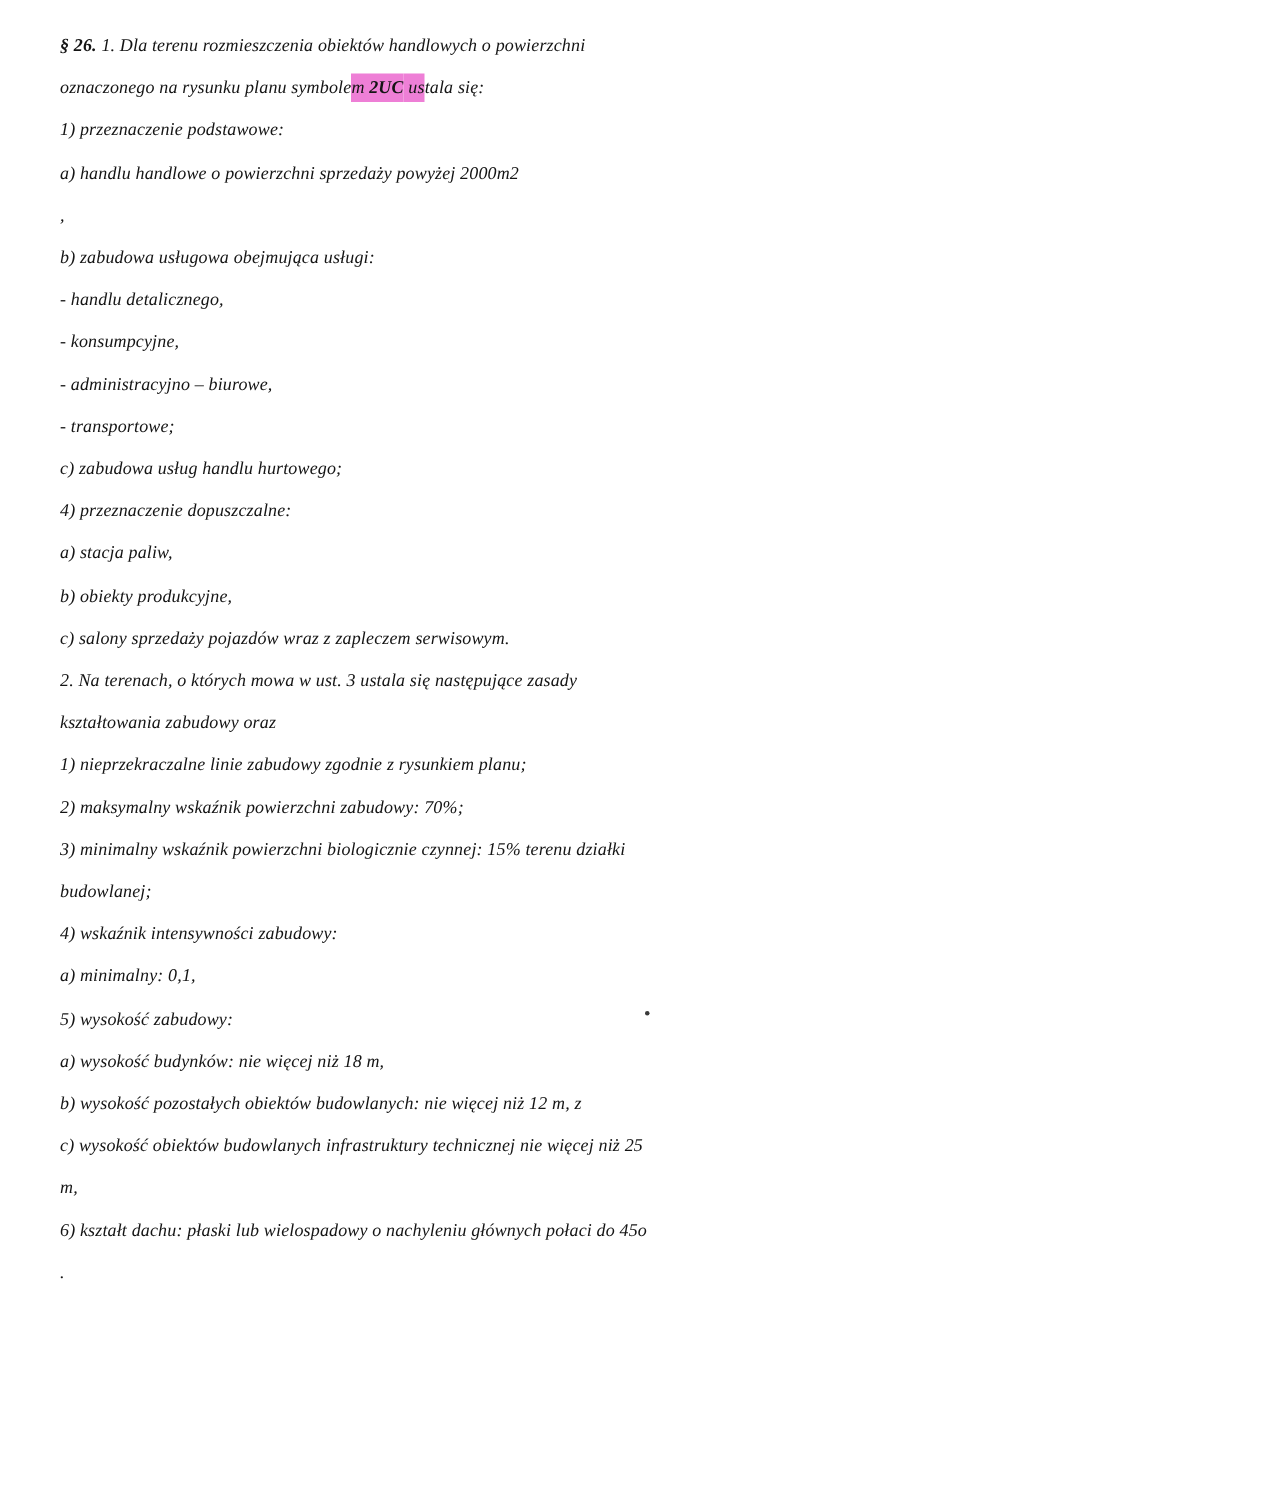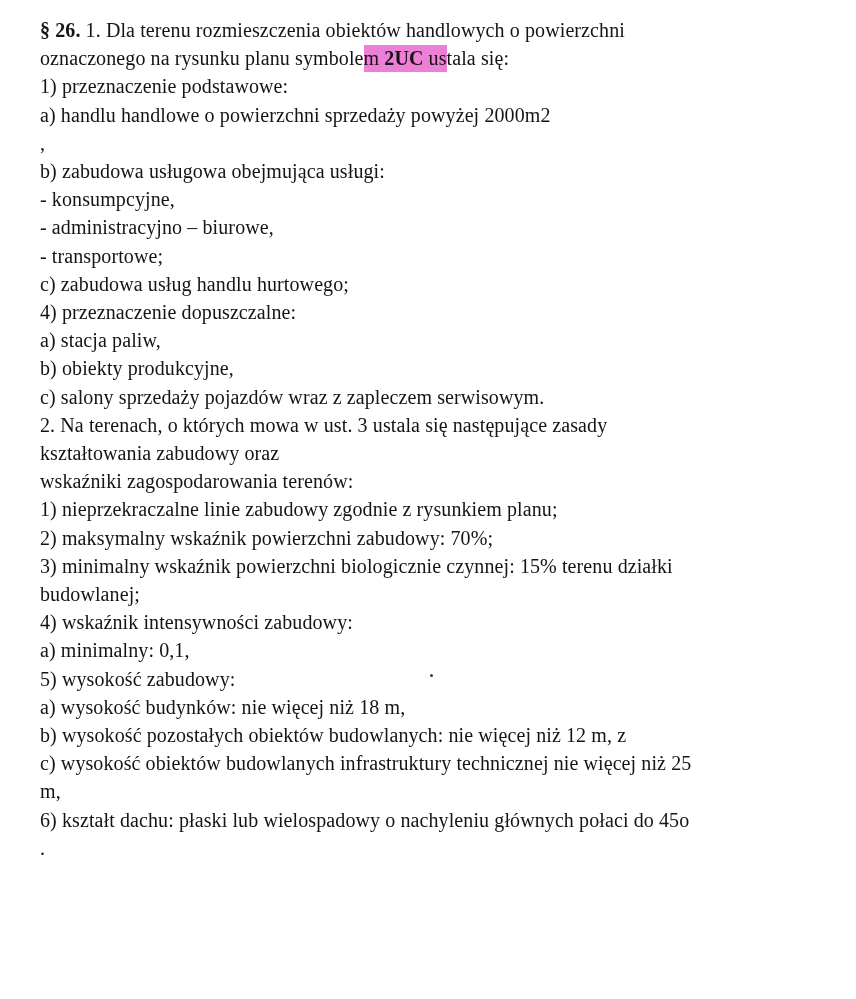--- a/index.html
+++ b/index.html
@@ -15,24 +15,25 @@
     font-family: "Liberation Serif", "DejaVu Serif", serif;
   }
   .page {
     position: absolute;
     top: 16px;
     left: 40px;
     right: 38px;
     color: var(--ink, #141414);
   }
   .line {
-    font-size: 20px;
+    font-size: 12px;
     line-height: 28.2px;
     white-space: nowrap;
     letter-spacing: 0.1px;
+    font-style: italic;
   }
   .bold {
     font-weight: bold;
   }
   .highlight {
     background: var(--hl, #ee7fd6);
     padding: 2px 0 3px 0;
   }
   .speck {
     position: absolute;
@@ -47,31 +48,31 @@
 </head>
 <body style="background: rgb(255, 255, 255);">
 
 <div class="page">
     <div class="line"><span class="bold">§ 26.</span><span> 1. Dla terenu rozmieszczenia obiektów handlowych o powierzchni</span></div>
     <div class="line"><span>oznaczonego na rysunku planu symbole</span><span class="highlight">m </span><span class="highlight bold">2UC</span><span class="highlight"> us</span><span>tala się:</span></div>
     <div class="line"><span>1) przeznaczenie podstawowe:</span></div>
     <div class="line"><span>a) handlu handlowe o powierzchni sprzedaży powyżej 2000m2</span></div>
     <div class="line"><span>,</span></div>
     <div class="line"><span>b) zabudowa usługowa obejmująca usługi:</span></div>
+    <div class="line"><span>- handlu detalicznego,</span></div>
     <div class="line"><span>- konsumpcyjne,</span></div>
     <div class="line"><span>- administracyjno – biurowe,</span></div>
     <div class="line"><span>- transportowe;</span></div>
     <div class="line"><span>c) zabudowa usług handlu hurtowego;</span></div>
     <div class="line"><span>4) przeznaczenie dopuszczalne:</span></div>
     <div class="line"><span>a) stacja paliw,</span></div>
     <div class="line"><span>b) obiekty produkcyjne,</span></div>
     <div class="line"><span>c) salony sprzedaży pojazdów wraz z zapleczem serwisowym.</span></div>
     <div class="line"><span>2. Na terenach, o których mowa w ust. 3 ustala się następujące zasady</span></div>
     <div class="line"><span>kształtowania zabudowy oraz</span></div>
-    <div class="line"><span>wskaźniki zagospodarowania terenów:</span></div>
     <div class="line"><span>1) nieprzekraczalne linie zabudowy zgodnie z rysunkiem planu;</span></div>
     <div class="line"><span>2) maksymalny wskaźnik powierzchni zabudowy: 70%;</span></div>
     <div class="line"><span>3) minimalny wskaźnik powierzchni biologicznie czynnej: 15% terenu działki</span></div>
     <div class="line"><span>budowlanej;</span></div>
     <div class="line"><span>4) wskaźnik intensywności zabudowy:</span></div>
     <div class="line"><span>a) minimalny: 0,1,</span></div>
     <div class="line"><span>5) wysokość zabudowy:</span></div>
     <div class="line"><span>a) wysokość budynków: nie więcej niż 18 m,</span></div>
     <div class="line"><span>b) wysokość pozostałych obiektów budowlanych: nie więcej niż 12 m, z</span></div>
     <div class="line"><span>c) wysokość obiektów budowlanych infrastruktury technicznej nie więcej niż 25</span></div>

